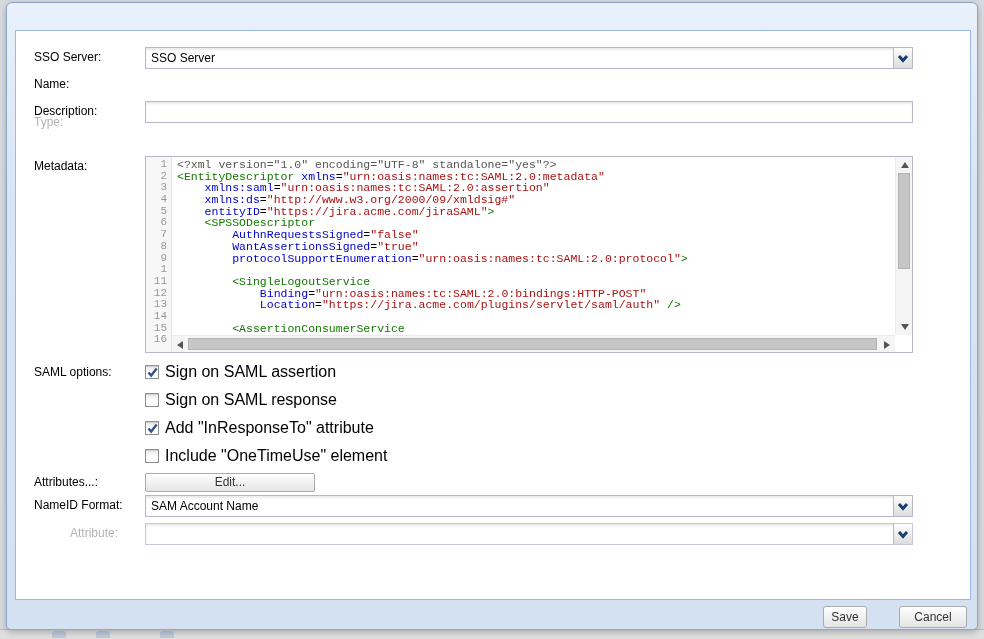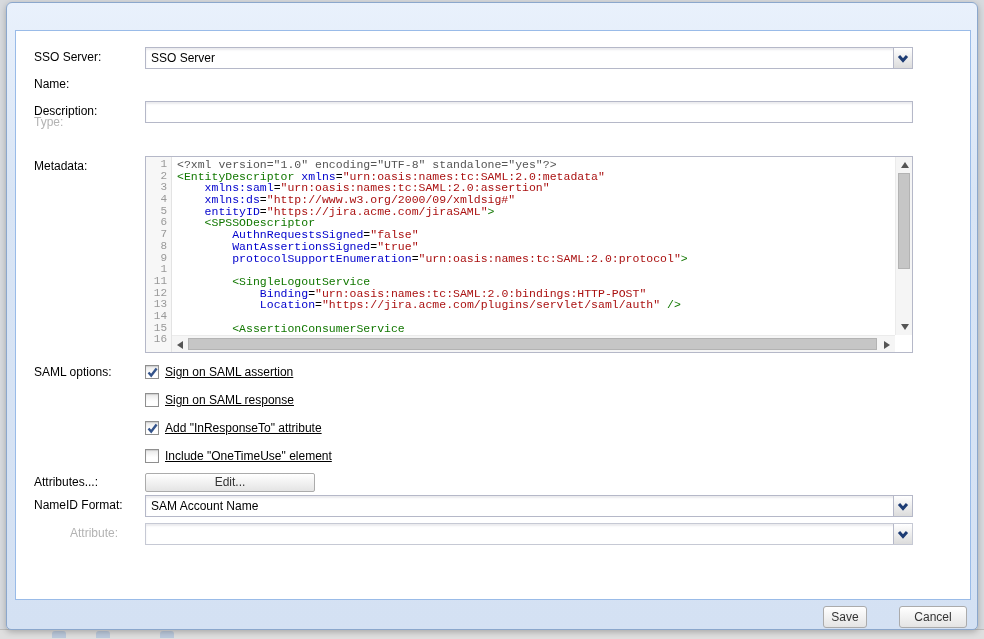--- a/index.html
+++ b/index.html
@@ -94,21 +94,21 @@
   .arr.right { right:5px; top:5px;   border-top:4px solid transparent; border-bottom:4px solid transparent; border-left:6px solid #555; }
 
   
   .cbrow { position:absolute; left:129px; height:15px; }
   .cb {
     display:inline-block; vertical-align:middle; width:14px; height:14px;
     border:1px solid #8f8f8f; background:linear-gradient(180deg,#e8e8e8,#ffffff 60%);
     box-shadow:inset 0 1px 1px rgba(0,0,0,.12); text-align:center; cursor:pointer;
   }
   .cb svg { display:block; margin:1px 0 0 1px; }
-  .cblab { font-size:12px; color:#000; margin-left:6px; vertical-align:middle;text-decoration:underline; }
+  .cblab { font-size:16px; color:#000; margin-left:6px; vertical-align:middle; }
 
   
   .btn {
     position:absolute; height:22px; font-size:12px; color:#333;
     background:linear-gradient(180deg,#ffffff,#e4e4e4);
     border:1px solid #ababab; border-radius:3px;
     text-align:center; line-height:20px; cursor:pointer;
     font-family:"Liberation Sans",sans-serif;
   }
   .btn-edit { left:129px; width:170px; height:19px; line-height:17px; border-radius:2px; }

